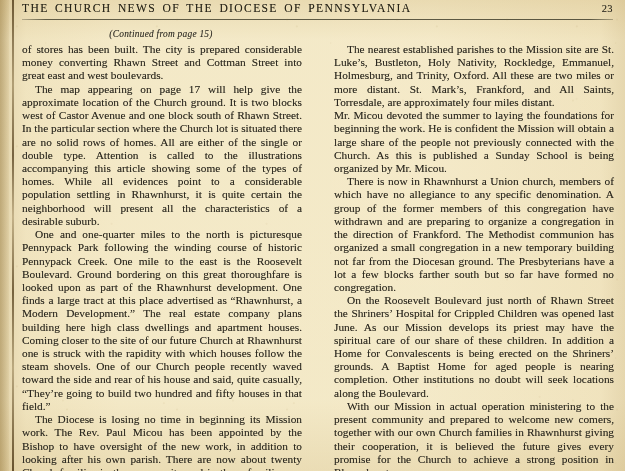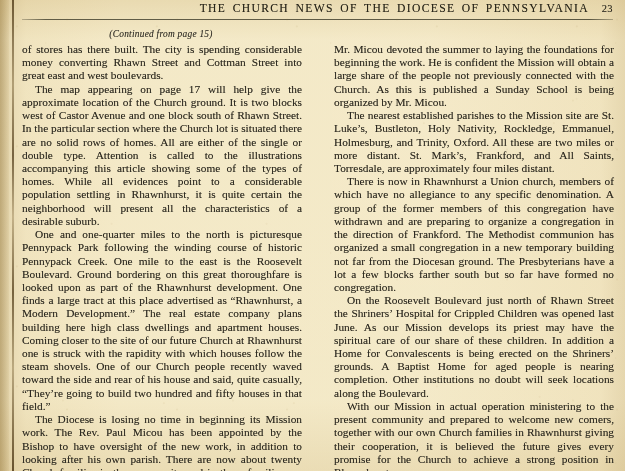--- a/index.html
+++ b/index.html
@@ -81,21 +81,21 @@
   
   .running-head {
     position: absolute;
     left: 22px;
     right: 10px;
     top: 2px;
     height: 16px;
   }
 
   .head-title {
-    text-align: right;
+    text-align: left;
     font-size: 11.6px;
     letter-spacing: 1.35px;
     word-spacing: 2.2px;
     line-height: 14px;
     color: #272419;
     padding-right: 26px;
   }
 
   .head-folio {
     position: absolute;
@@ -202,29 +202,29 @@
     <div class="head-folio ink">23</div>
   </div>
 
   <div class="head-rule"></div>
 
   <div class="continued ink">(Continued from page 15)</div>
 
   <div class="columns">
 
     <div class="col col-left">
-      <p class="ink first">of stores has there built. The city is spending considerable money converting Rhawn Street and Cottman Street into great east and west boulevards.</p>
+      <p class="ink first">of stores has been built. The city is prepared considerable money converting Rhawn Street and Cottman Street into great east and west boulevards.</p>
       <p class="ink">The map appearing on page 17 will help give the approximate location of the Church ground. It is two blocks west of Castor Avenue and one block south of Rhawn Street. In the particular section where the Church lot is situated there are no solid rows of homes. All are either of the single or double type. Attention is called to the illustrations accompanying this article showing some of the types of homes. While all evidences point to a considerable population settling in Rhawnhurst, it is quite certain the neighborhood will present all the characteristics of a desirable suburb.</p>
       <p class="ink">One and one-quarter miles to the north is picturesque Pennypack Park following the winding course of historic Pennypack Creek. One mile to the east is the Roosevelt Boulevard. Ground bordering on this great thoroughfare is looked upon as part of the Rhawnhurst development. One finds a large tract at this place advertised as “Rhawnhurst, a Modern Development.” The real estate company plans building here high class dwellings and apartment houses. Coming closer to the site of our future Church at Rhawnhurst one is struck with the rapidity with which houses follow the steam shovels. One of our Church people recently waved toward the side and rear of his house and said, quite casually, “They’re going to build two hundred and fifty houses in that field.”</p>
       <p class="ink">The Diocese is losing no time in beginning its Mission work. The Rev. Paul Micou has been appointed by the Bishop to have oversight of the new work, in addition to looking after his own parish. There are now about twenty Church families in the community and in these families are about twenty-five children.</p>
     </div>
 
     <div class="col col-right">
+      <p class="ink">The nearest established parishes to the Mission site are St. Luke’s, Bustleton, Holy Nativity, Rockledge, Emmanuel, Holmesburg, and Trinity, Oxford. All these are two miles or more distant. St. Mark’s, Frankford, and All Saints, Torresdale, are approximately four miles distant.</p>
       <p class="ink first">Mr. Micou devoted the summer to laying the foundations for beginning the work. He is confident the Mission will obtain a large share of the people not previously connected with the Church. As this is published a Sunday School is being organized by Mr. Micou.</p>
-      <p class="ink">The nearest established parishes to the Mission site are St. Luke’s, Bustleton, Holy Nativity, Rockledge, Emmanuel, Holmesburg, and Trinity, Oxford. All these are two miles or more distant. St. Mark’s, Frankford, and All Saints, Torresdale, are approximately four miles distant.</p>
       <p class="ink">There is now in Rhawnhurst a Union church, members of which have no allegiance to any specific denomination. A group of the former members of this congregation have withdrawn and are preparing to organize a congregation in the direction of Frankford. The Methodist communion has organized a small congregation in a new temporary building not far from the Diocesan ground. The Presbyterians have a lot a few blocks farther south but so far have formed no congregation.</p>
       <p class="ink">On the Roosevelt Boulevard just north of Rhawn Street the Shriners’ Hospital for Crippled Children was opened last June. As our Mission develops its priest may have the spiritual care of our share of these children. In addition a Home for Convalescents is being erected on the Shriners’ grounds. A Baptist Home for aged people is nearing completion. Other institutions no doubt will seek locations along the Boulevard.</p>
       <p class="ink">With our Mission in actual operation ministering to the present community and prepared to welcome new comers, together with our own Church families in Rhawnhurst giving their cooperation, it is believed the future gives every promise for the Church to achieve a strong position in Rhawnhurst.</p>
     </div>
 
   </div>
 
   <div class="speckle"></div>
 
 </div>

